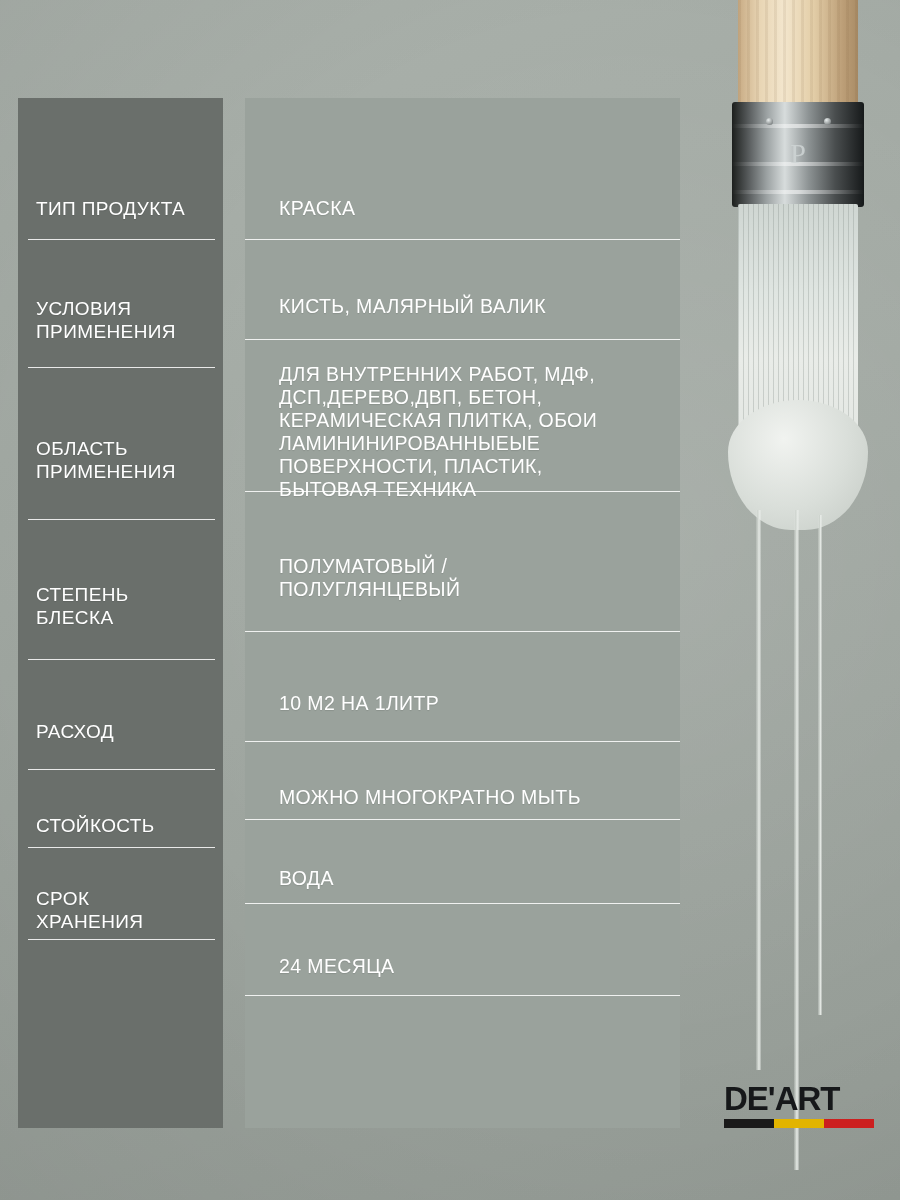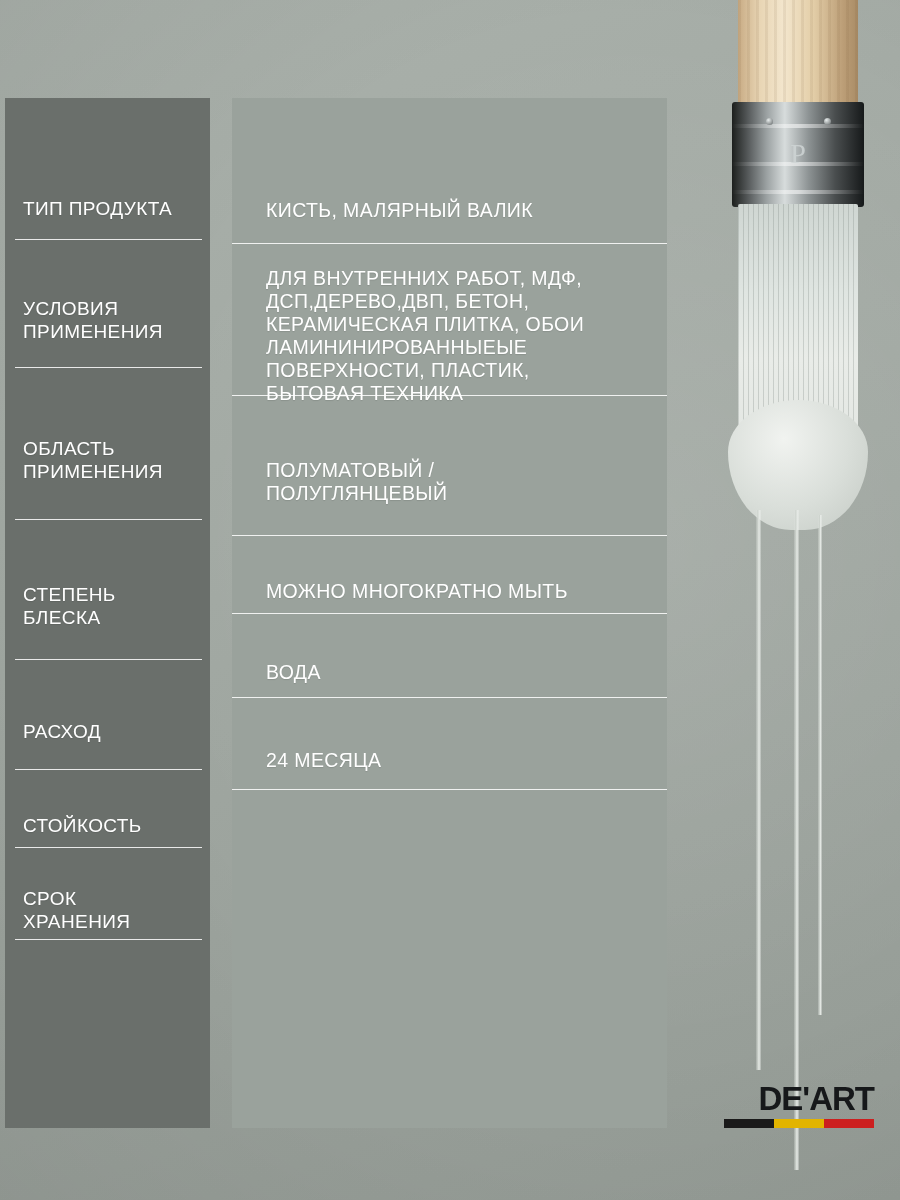--- a/index.html
+++ b/index.html
@@ -15,21 +15,21 @@
     position:absolute; inset:0;
     background:linear-gradient(160deg,#aab1ab 0%,#a2a9a3 40%,#9aa19b 75%,#949b95 100%);
   }
   .bg-vignette{
     position:absolute; inset:0;
     background:radial-gradient(ellipse at 70% 45%, rgba(255,255,255,0.10) 0%, rgba(0,0,0,0.0) 55%, rgba(0,0,0,0.07) 100%);
   }
   
   .table {
     position:absolute;
-    left:5px; top:98px;
+    left:18px; top:98px;
     width:662px; height:1030px;
     display:flex;
   }
   .col-left {
     width:212px;
     background:#6a6f6b;
     position:relative;
   }
   .col-right {
     width:450px;
@@ -142,21 +142,21 @@
   .d2{ left:104px; top:520px; height:660px; }
   .d3{ left:128px; top:525px; height:500px; width:4px; }
 
   
   .brand{
     position:absolute; left:724px; top:1082px; width:150px;
   }
   .brand-text{
     font-family:"Liberation Sans", sans-serif;
     font-weight:bold; font-size:33px; letter-spacing:-1px;
-    color:#16181a; line-height:34px;text-align:right;
+    color:#16181a; line-height:34px;
   }
   .brand-flag{ display:flex; height:9px; width:150px; margin-top:3px; }
   .brand-flag span{ flex:1; }
 </style>
 </head>
 <body>
 
 <div class="bg"></div>
 <div class="bg-vignette"></div>
 
@@ -186,34 +186,40 @@
         <span class="cell">СТОЙКОСТЬ</span>
       </div>
     <div class="row sep h9">
         <span class="cell">СРОК
 ХРАНЕНИЯ</span>
       </div>
   </div>
 
   <div class="col-right">
     <div class="pad-top"></div>
+    <div class="row sep h1">
+        <span class="cell">КРАСКА</span>
+      </div>
     <div class="row sep h4">
         <span class="cell">КИСТЬ, МАЛЯРНЫЙ ВАЛИК</span>
       </div>
     <div class="row sep h3">
         <span class="cell">ДЛЯ ВНУТРЕННИХ РАБОТ, МДФ,
 ДСП,ДЕРЕВО,ДВП, БЕТОН,
 КЕРАМИЧЕСКАЯ ПЛИТКА, ОБОИ
 ЛАМИНИНИРОВАННЫЕЫЕ
 ПОВЕРХНОСТИ, ПЛАСТИК,
 БЫТОВАЯ ТЕХНИКА</span>
       </div>
     <div class="row sep h5">
         <span class="cell">ПОЛУМАТОВЫЙ /
 ПОЛУГЛЯНЦЕВЫЙ</span>
+      </div>
+    <div class="row sep h6">
+        <span class="cell">10 М2 НА 1ЛИТР</span>
       </div>
     <div class="row sep h7">
         <span class="cell">МОЖНО МНОГОКРАТНО МЫТЬ</span>
       </div>
     <div class="row sep h8">
         <span class="cell">ВОДА</span>
       </div>
     <div class="row sep h9">
         <span class="cell">24 МЕСЯЦА</span>
       </div>

